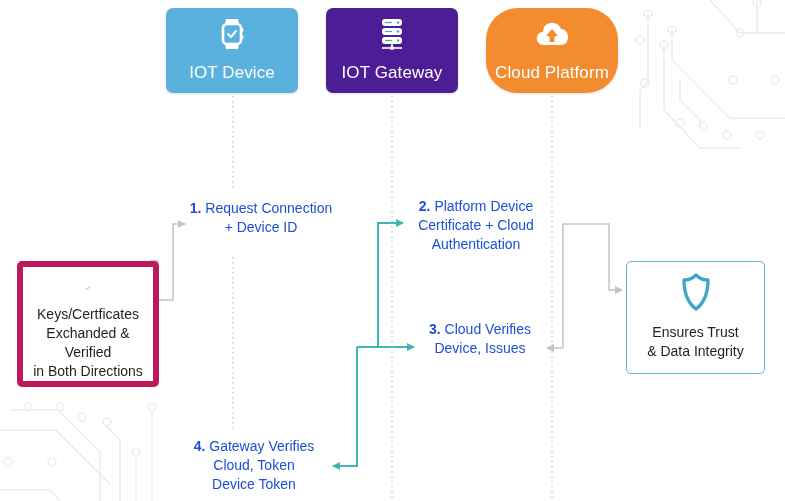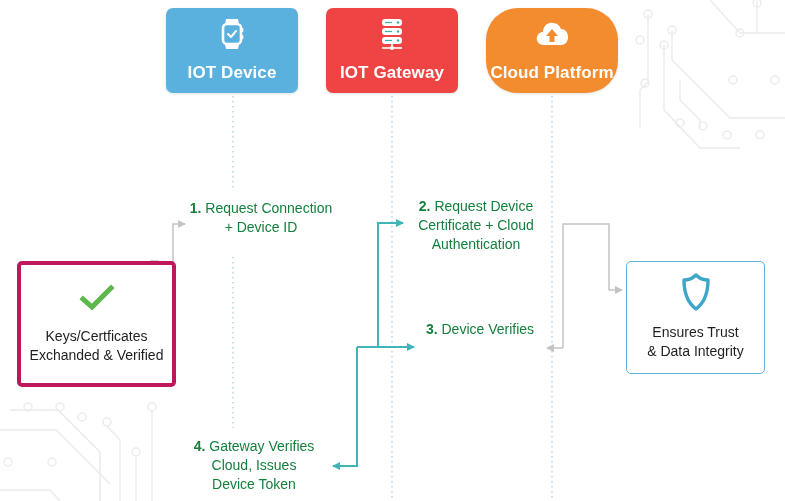--- a/index.html
+++ b/index.html
@@ -6,38 +6,38 @@
   html, body { width: 785px; height: 501px; overflow: hidden; background: #ffffff; }
   body { position: relative; font-family: "Liberation Sans", "DejaVu Sans", sans-serif; color: #1f1f1f; }
   .bg-circuit { position: absolute; left: 0; top: 0; width: 785px; height: 501px; }
   .connectors { position: absolute; left: 0; top: 0; width: 785px; height: 501px; }
   .header-box {
     position: absolute; top: 8px; height: 85px; border-radius: 7px;
     display: flex; flex-direction: column; align-items: center; justify-content: flex-start;
     color: #ffffff; box-shadow: 0 1px 3px rgba(0,0,0,0.12);
   }
   .header-box .icon { width: 34px; height: 34px; margin-top: 9px; }
-  .header-box .label { font-weight: bold; font-size: 17px; margin-top: 12px; letter-spacing: 0.1px; text-align: right; }
+  .header-box .label { font-weight: normal; font-size: 17px; margin-top: 12px; letter-spacing: 0.1px; text-align: right; }
   #box-device { left: 166px; width: 132px; background: #5bb1de; }
-  #box-gateway { left: 326px; width: 132px; background: #ef4444; }
+  #box-gateway { left: 326px; width: 132px; background: #4c1d95; }
   #box-cloud { left: 486px; width: 132px; background: #f28c2e; border-radius: 32px; }
 
-  .step { position: absolute; font-size: 14px; line-height: 19px; text-align: center; color: #15803d; }
+  .step { position: absolute; font-size: 14px; line-height: 19px; text-align: center; color: #1d4ed8; }
   .step b { font-weight: bold; }
   #step1 { left: 180px; top: 199px; width: 162px; }
   #step2 { left: 405px; top: 197px; width: 142px; }
   #step3 { left: 415px; top: 320px; width: 130px; }
   #step4 { left: 184px; top: 437px; width: 140px; }
 
   .side-box {
     position: absolute; background: #ffffff; border-radius: 5px;
     display: flex; flex-direction: column; align-items: center; text-align: center;
     font-size: 14px; line-height: 19px;
   }
-  #keys-box { left: 17px; top: 261px; width: 159px; height: 126px; border: 4px solid #be185d; }
+  #keys-box { left: 17px; top: 261px; width: 142px; height: 126px; border: 6px solid #be185d; }
   #keys-box .icon { width: 36px; height: 28px; margin-top: 19px; }
   #keys-box .txt { margin-top: 15px; }
   #trust-box { left: 626px; top: 261px; width: 139px; height: 113px; border: 1.5px solid #5bb6d6; }
   #trust-box .icon { width: 30px; height: 40px; margin-top: 10px; }
   #trust-box .txt { margin-top: 11px; }
 </style>
 </head>
 <body>
 
 <svg class="bg-circuit" viewBox="0 0 785 501">
@@ -142,42 +142,44 @@
   </svg>
   <span class="label">Cloud Platform</span>
 </div>
 
 <div class="step" id="step1">
   <div><b>1.</b> <span>Request Connection</span></div>
   <div>+ Device ID</div>
 </div>
 
 <div class="step" id="step2">
-  <div><b>2.</b> <span>Request Device</span></div>
+  <div><b>2.</b> <span>Platform Device</span></div>
   <div>Certificate + Cloud</div>
   <div>Authentication</div>
 </div>
 
 <div class="step" id="step3">
-  <div><b>3.</b> <span>Device Verifies</span></div>
+  <div><b>3.</b> <span>Cloud Verifies</span></div>
+  <div>Device, Issues</div>
 </div>
 
 <div class="step" id="step4">
   <div><b>4.</b> <span>Gateway Verifies</span></div>
-  <div>Cloud, Issues</div>
+  <div>Cloud, Token</div>
   <div>Device Token</div>
 </div>
 
 <div class="side-box" id="keys-box">
   <svg class="icon" viewBox="0 0 36 28">
     <path d="M4 15 L13 23 L32 4" fill="none" stroke="#5cb84a" stroke-width="5" stroke-linecap="square"></path>
   </svg>
   <div class="txt">
     <div>Keys/Certficates</div>
     <div>Exchanded &amp; Verified</div>
+    <div>in Both Directions</div>
   </div>
 </div>
 
 <div class="side-box" id="trust-box">
   <svg class="icon" viewBox="0 0 30 40">
     <path d="M15 3 C19 7 24 8 27 8 C27 22 23 31 15 37 C7 31 3 22 3 8 C6 8 11 7 15 3 Z" fill="none" stroke="#3ea7c9" stroke-width="3.4" stroke-linejoin="round"></path>
   </svg>
   <div class="txt">
     <div>Ensures Trust</div>
     <div>&amp; Data Integrity</div>

